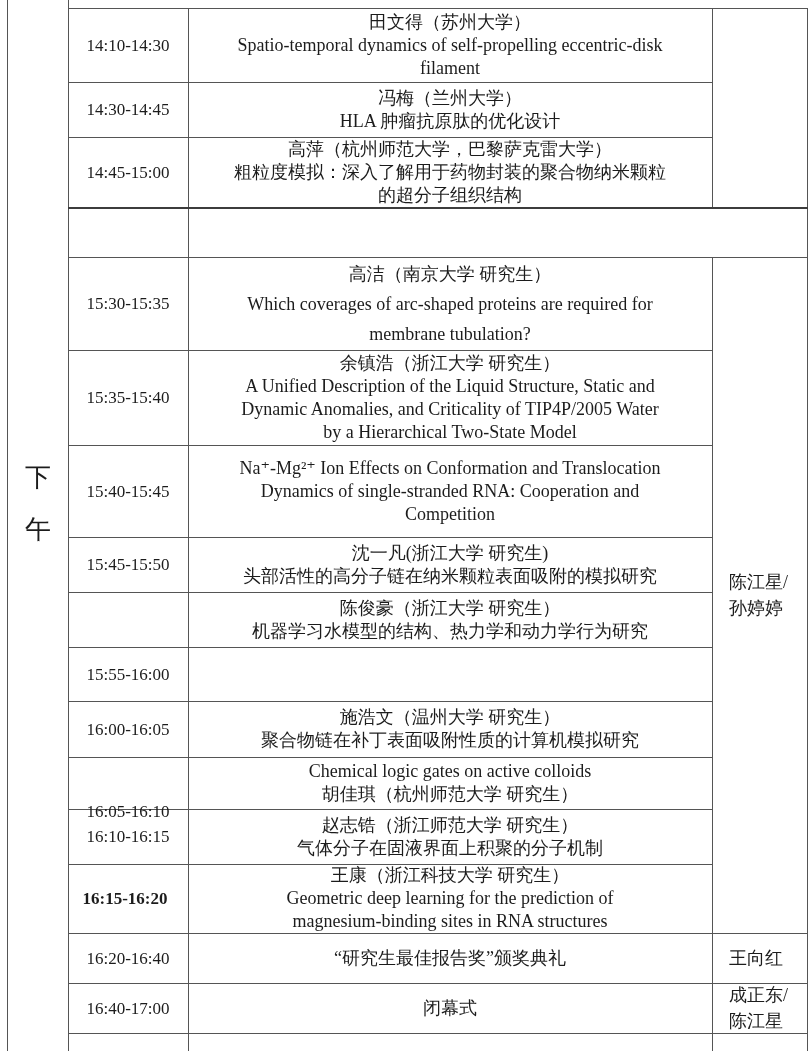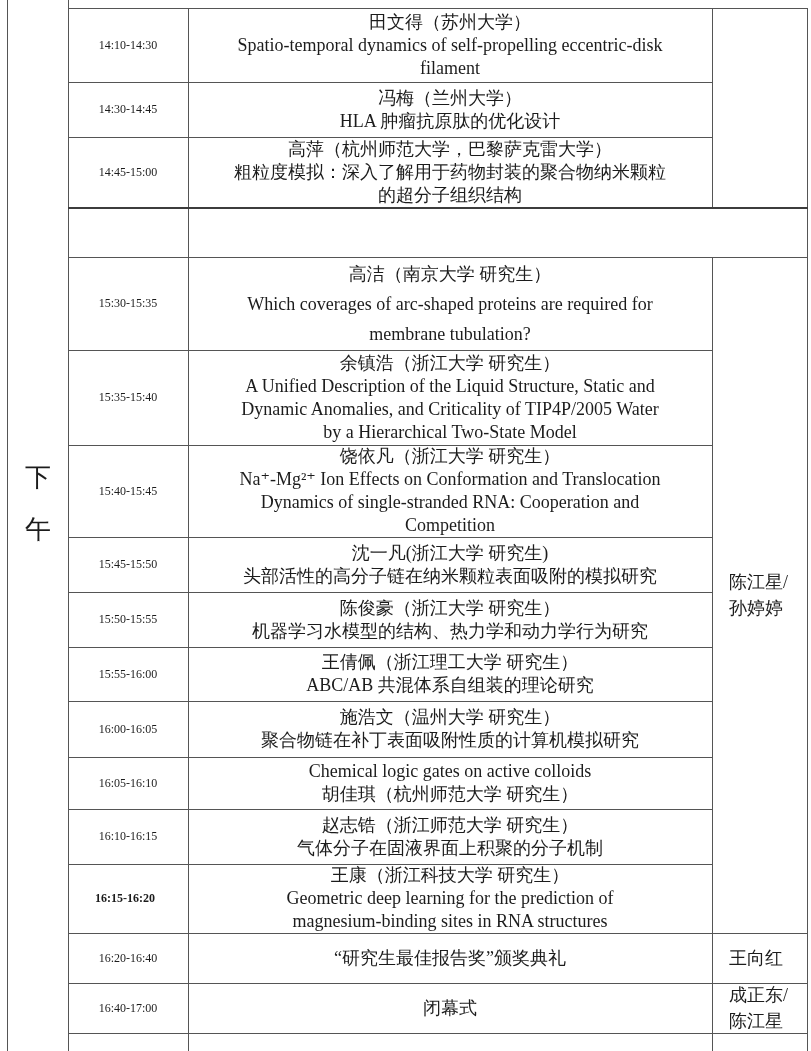--- a/index.html
+++ b/index.html
@@ -22,21 +22,21 @@
   .hline.thick{height:2px;background:#3c3c3c;}
   .cell{
     position:absolute;
     display:flex;flex-direction:column;
     justify-content:center;align-items:center;
     box-sizing:border-box;
     font-size:18px;line-height:23px;
     text-align:center;
   }
   .cell.left{align-items:flex-start;text-align:left;padding-left:16px;}
-  .time{font-size:12px;}
+  .time{font-size:17px;}
   .line{white-space:nowrap;}
   .loose .line{line-height:30px;}
   .chairline{white-space:nowrap;line-height:26px;}
   .period-cell{
     position:absolute;left:8px;top:0;width:60px;height:1051px;
     display:flex;justify-content:center;align-items:center;
   }
   .period-text{
     font-size:26px;line-height:52px;
     width:1.08em;word-break:break-all;text-align:center;
@@ -124,59 +124,51 @@
     <div class="line">余镇浩（浙江大学 研究生）</div>
     <div class="line">A Unified Description of the Liquid Structure, Static and</div>
     <div class="line">Dynamic Anomalies, and Criticality of TIP4P/2005 Water</div>
     <div class="line">by a Hierarchical Two-State Model</div>
   </div>
 
   <div class="cell time" style="left:69px;top:446px;width:118px;height:90px;">
       <span class="line">15:40-15:45</span>
     </div>
   <div class="cell" style="left:189px;top:446px;width:522px;height:90px;">
-    <div class="line">饶依凡（浙江大学 研究生）</div>
     <div class="line">Na⁺-Mg²⁺ Ion Effects on Conformation and Translocation</div>
     <div class="line">Dynamics of single-stranded RNA: Cooperation and</div>
     <div class="line">Competition</div>
   </div>
 
   <div class="cell time" style="left:69px;top:538px;width:118px;height:53px;">
       <span class="line">15:45-15:50</span>
     </div>
   <div class="cell" style="left:189px;top:538px;width:522px;height:53px;">
     <div class="line">沈一凡(浙江大学 研究生)</div>
     <div class="line">头部活性的高分子链在纳米颗粒表面吸附的模拟研究</div>
   </div>
 
-  <div class="cell time" style="left:69px;top:593px;width:118px;height:53px;">
-      <span class="line">15:50-15:55</span>
-    </div>
   <div class="cell" style="left:189px;top:593px;width:522px;height:53px;">
     <div class="line">陈俊豪（浙江大学 研究生）</div>
     <div class="line">机器学习水模型的结构、热力学和动力学行为研究</div>
   </div>
 
   <div class="cell time" style="left:69px;top:648px;width:118px;height:52px;">
       <span class="line">15:55-16:00</span>
     </div>
-  <div class="cell" style="left:189px;top:648px;width:522px;height:52px;">
-    <div class="line">王倩佩（浙江理工大学 研究生）</div>
-    <div class="line">ABC/AB 共混体系自组装的理论研究</div>
-  </div>
 
   <div class="cell time" style="left:69px;top:702px;width:118px;height:54px;">
       <span class="line">16:00-16:05</span>
     </div>
   <div class="cell" style="left:189px;top:702px;width:522px;height:54px;">
     <div class="line">施浩文（温州大学 研究生）</div>
     <div class="line">聚合物链在补丁表面吸附性质的计算机模拟研究</div>
   </div>
 
-  <div class="cell time" style="left:69px;top:758px;width:118px;height:50px;">
+  <div class="cell time" style="left:69px;top:786px;width:118px;height:50px;">
       <span class="line">16:05-16:10</span>
     </div>
   <div class="cell" style="left:189px;top:758px;width:522px;height:50px;">
     <div class="line">Chemical logic gates on active colloids</div>
     <div class="line">胡佳琪（杭州师范大学 研究生）</div>
   </div>
 
   <div class="cell time" style="left:69px;top:810px;width:118px;height:53px;">
       <span class="line">16:10-16:15</span>
     </div>

